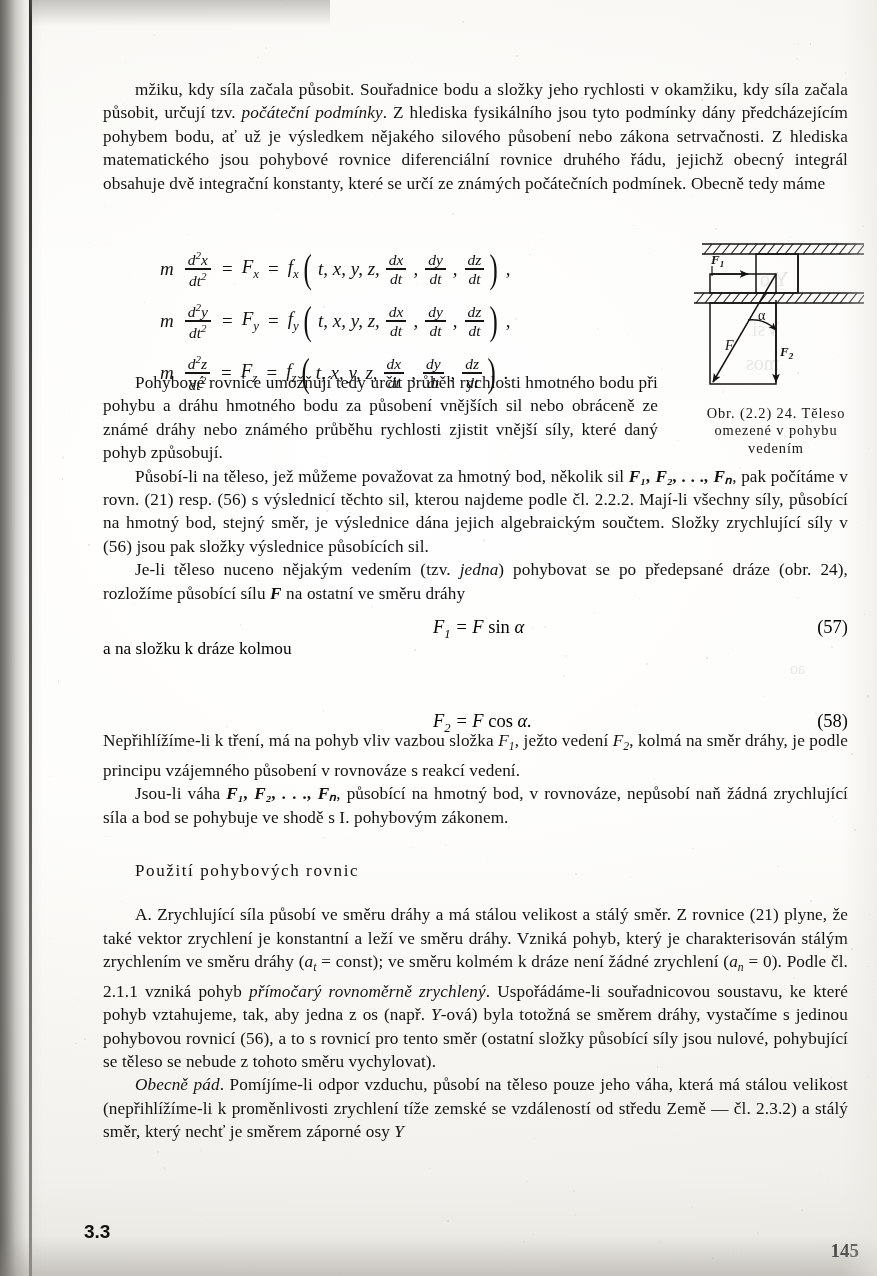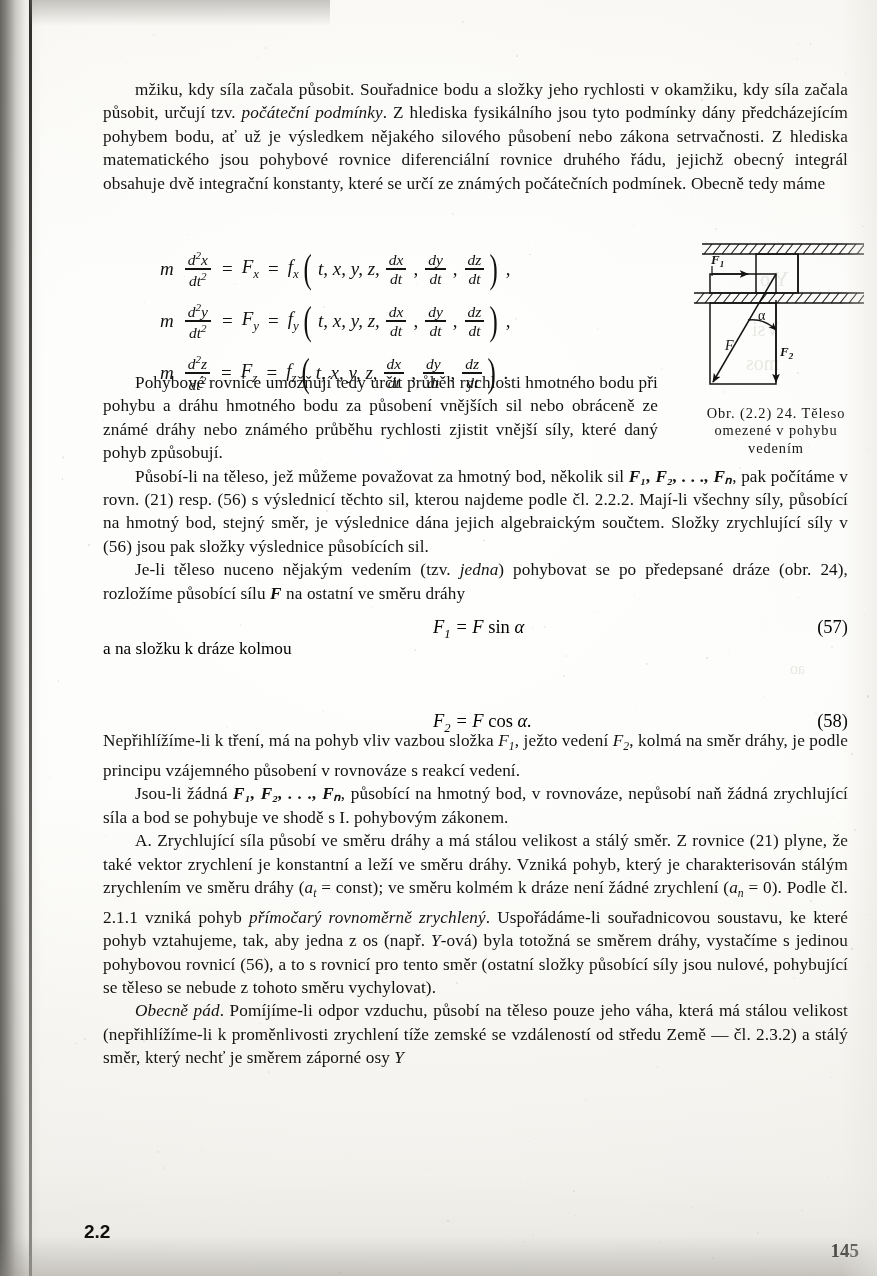--- a/index.html
+++ b/index.html
@@ -272,22 +272,23 @@
         <div class="numeq-body">
           <i>F</i><sub>2</sub> = <i>F</i> <span class="rm">cos</span> <i>α</i>.
         </div>
         <div class="numeq-tag">(58)</div>
       </div>
 
     </div>
 
     <p class="para noindent" style="margin-top:6px;"><span>Nepřihlížíme-li k tření, má na pohyb vliv vazbou složka </span><i><span>F</span><sub>1</sub></i><span>, ježto vedení </span><i><span>F</span><sub>2</sub></i><span>, kolmá na směr dráhy, je podle principu vzájemného působení v rovnováze s reakcí vedení.</span></p>
 
-    <p class="para"><span>Jsou-li žádná </span><span class="bsym"><span>F₁, F₂, . . ., Fₙ</span></span><span>, působící na hmotný bod, v rovnováze, nepůsobí naň žádná zrychlující síla a bod se pohybuje ve shodě s I. pohybovým zákonem.</span></p>
-
+    <p class="para"><span>Jsou-li váha </span><span class="bsym"><span>F₁, F₂, . . ., Fₙ</span></span><span>, působící na hmotný bod, v rovnováze, nepůsobí naň žádná zrychlující síla a bod se pohybuje ve shodě s I. pohybovým zákonem.</span></p>
+
+    <h2 class="subhead" style="margin-top:32px; margin-bottom:22px;">Použití pohybových rovnic</h2>
 
     <p class="para"><span>A. Zrychlující síla působí ve směru dráhy a má stálou velikost a stálý směr. Z rovnice (21) plyne, že také vektor zrychlení je konstantní a leží ve směru dráhy. Vzniká pohyb, který je charakterisován stálým zrychlením ve směru dráhy (</span><i><span>a</span><sub>t</sub></i><span> = const); ve směru kolmém k dráze není žádné zrychlení (</span><i><span>a</span><sub>n</sub></i><span> = 0). Podle čl. 2.1.1 vzniká pohyb </span><i>přímočarý rovnoměrně zrychlený</i><span>. Uspořádáme-li souřadnicovou soustavu, ke které pohyb vztahujeme, tak, aby jedna z os (např. </span><i>Y</i><span>-ová) byla totožná se směrem dráhy, vystačíme s jedinou pohybovou rovnicí (56), a to s rovnicí pro tento směr (ostatní složky působící síly jsou nulové, pohybující se těleso se nebude z tohoto směru vychylovat).</span></p>
 
     <p class="para"><i>Obecně pád</i><span>. Pomíjíme-li odpor vzduchu, působí na těleso pouze jeho váha, která má stálou velikost (nepřihlížíme-li k proměnlivosti zrychlení tíže zemské se vzdáleností od středu Země — čl. 2.3.2) a stálý směr, který nechť je směrem záporné osy </span><i>Y</i></p>
 
   </div>
 
   <div id="eqblock">
 
     <div class="veq">
@@ -469,21 +470,21 @@
 
       <text x="23" y="26" font-family="Liberation Serif, serif" font-size="13" font-style="italic" font-weight="bold" fill="#141312">F<tspan font-size="9" dy="3">1</tspan></text>
       <text x="92" y="118" font-family="Liberation Serif, serif" font-size="13" font-style="italic" font-weight="bold" fill="#141312">F<tspan font-size="9" dy="3">2</tspan></text>
       <text x="37" y="112" font-family="Liberation Serif, serif" font-size="14" font-style="italic" fill="#141312">F</text>
       <text x="70" y="82" font-family="Liberation Serif, serif" font-size="14" fill="#141312">α</text>
     </svg>
 
     <div id="fig-caption">Obr. (2.2) 24. Těleso omezené v pohybu vedením</div>
   </div>
 
-  <div id="footer-left">2.2</div>
+  <div id="footer-left">3.3</div>
   <div id="footer-right">145</div>
 
   <div id="binding-shadow"></div>
   <div id="binding-line"></div>
   <div id="top-smudge"></div>
   <div id="bottom-smudge"></div>
   <div id="right-fade"></div>
 
   <div id="speckles">
       <div class="sp" style="width: 1.43236px; height: 1.43236px; left: 863.687px; top: 614.077px; opacity: 0.32;"></div>

